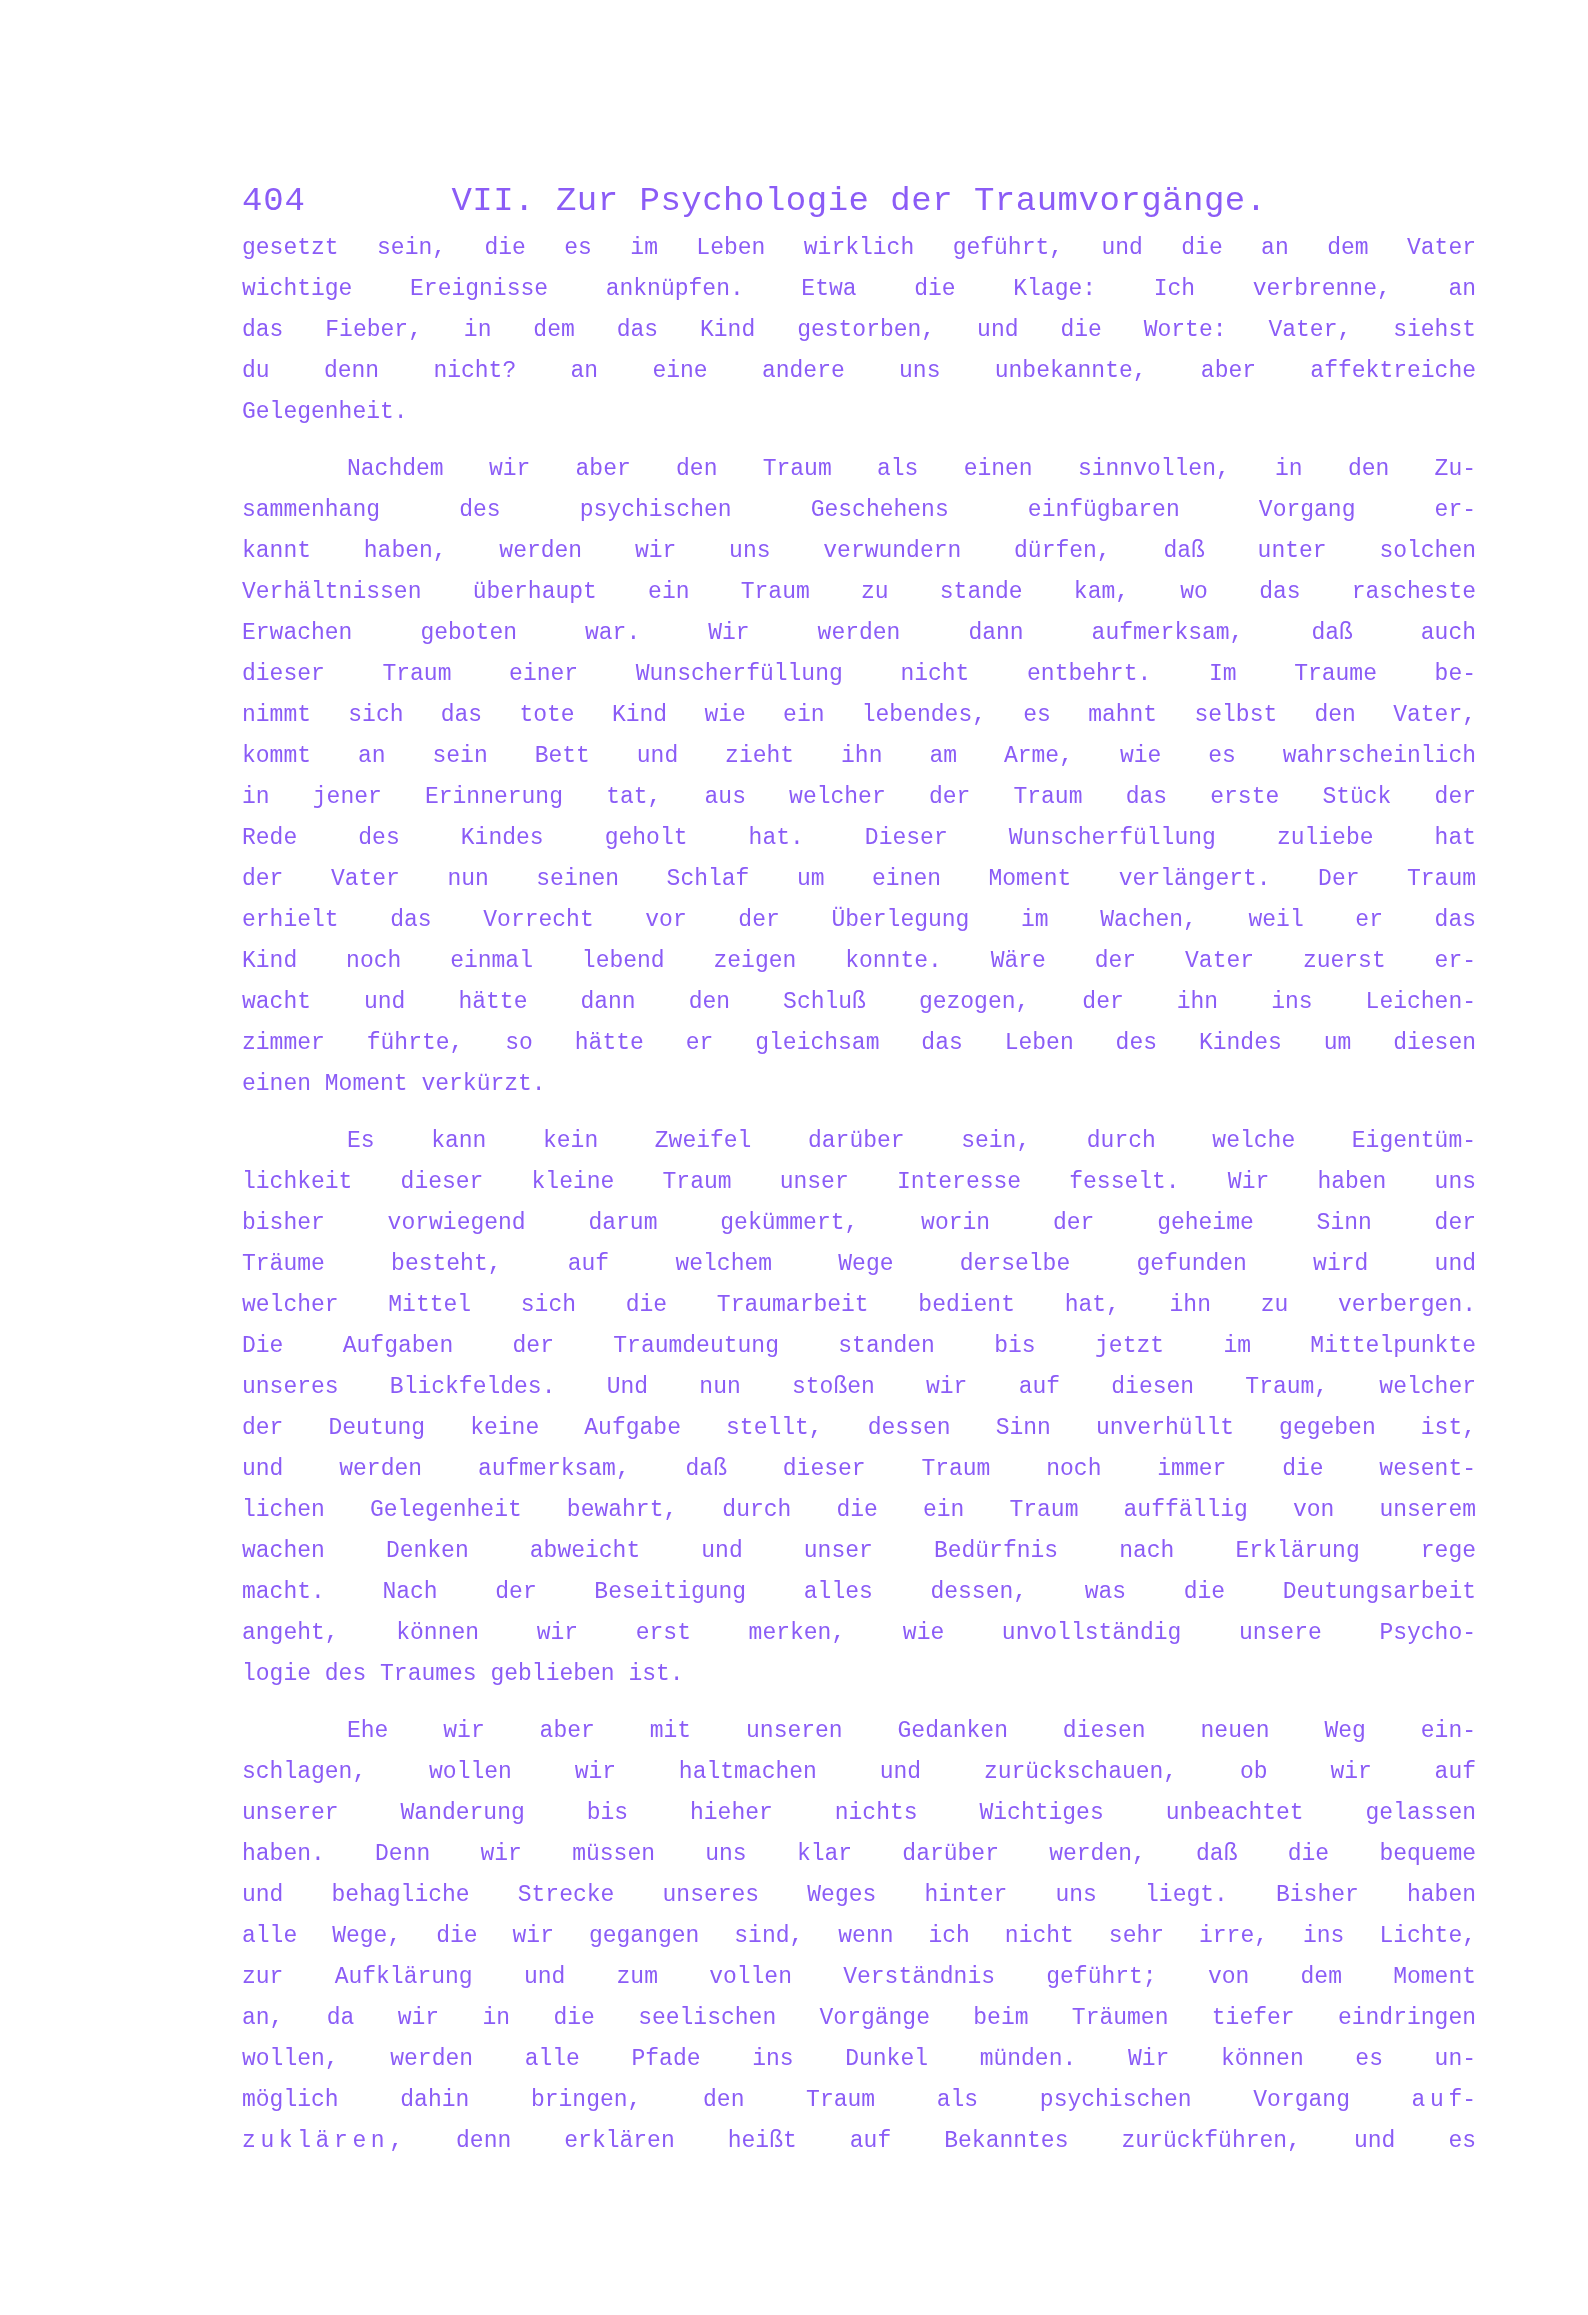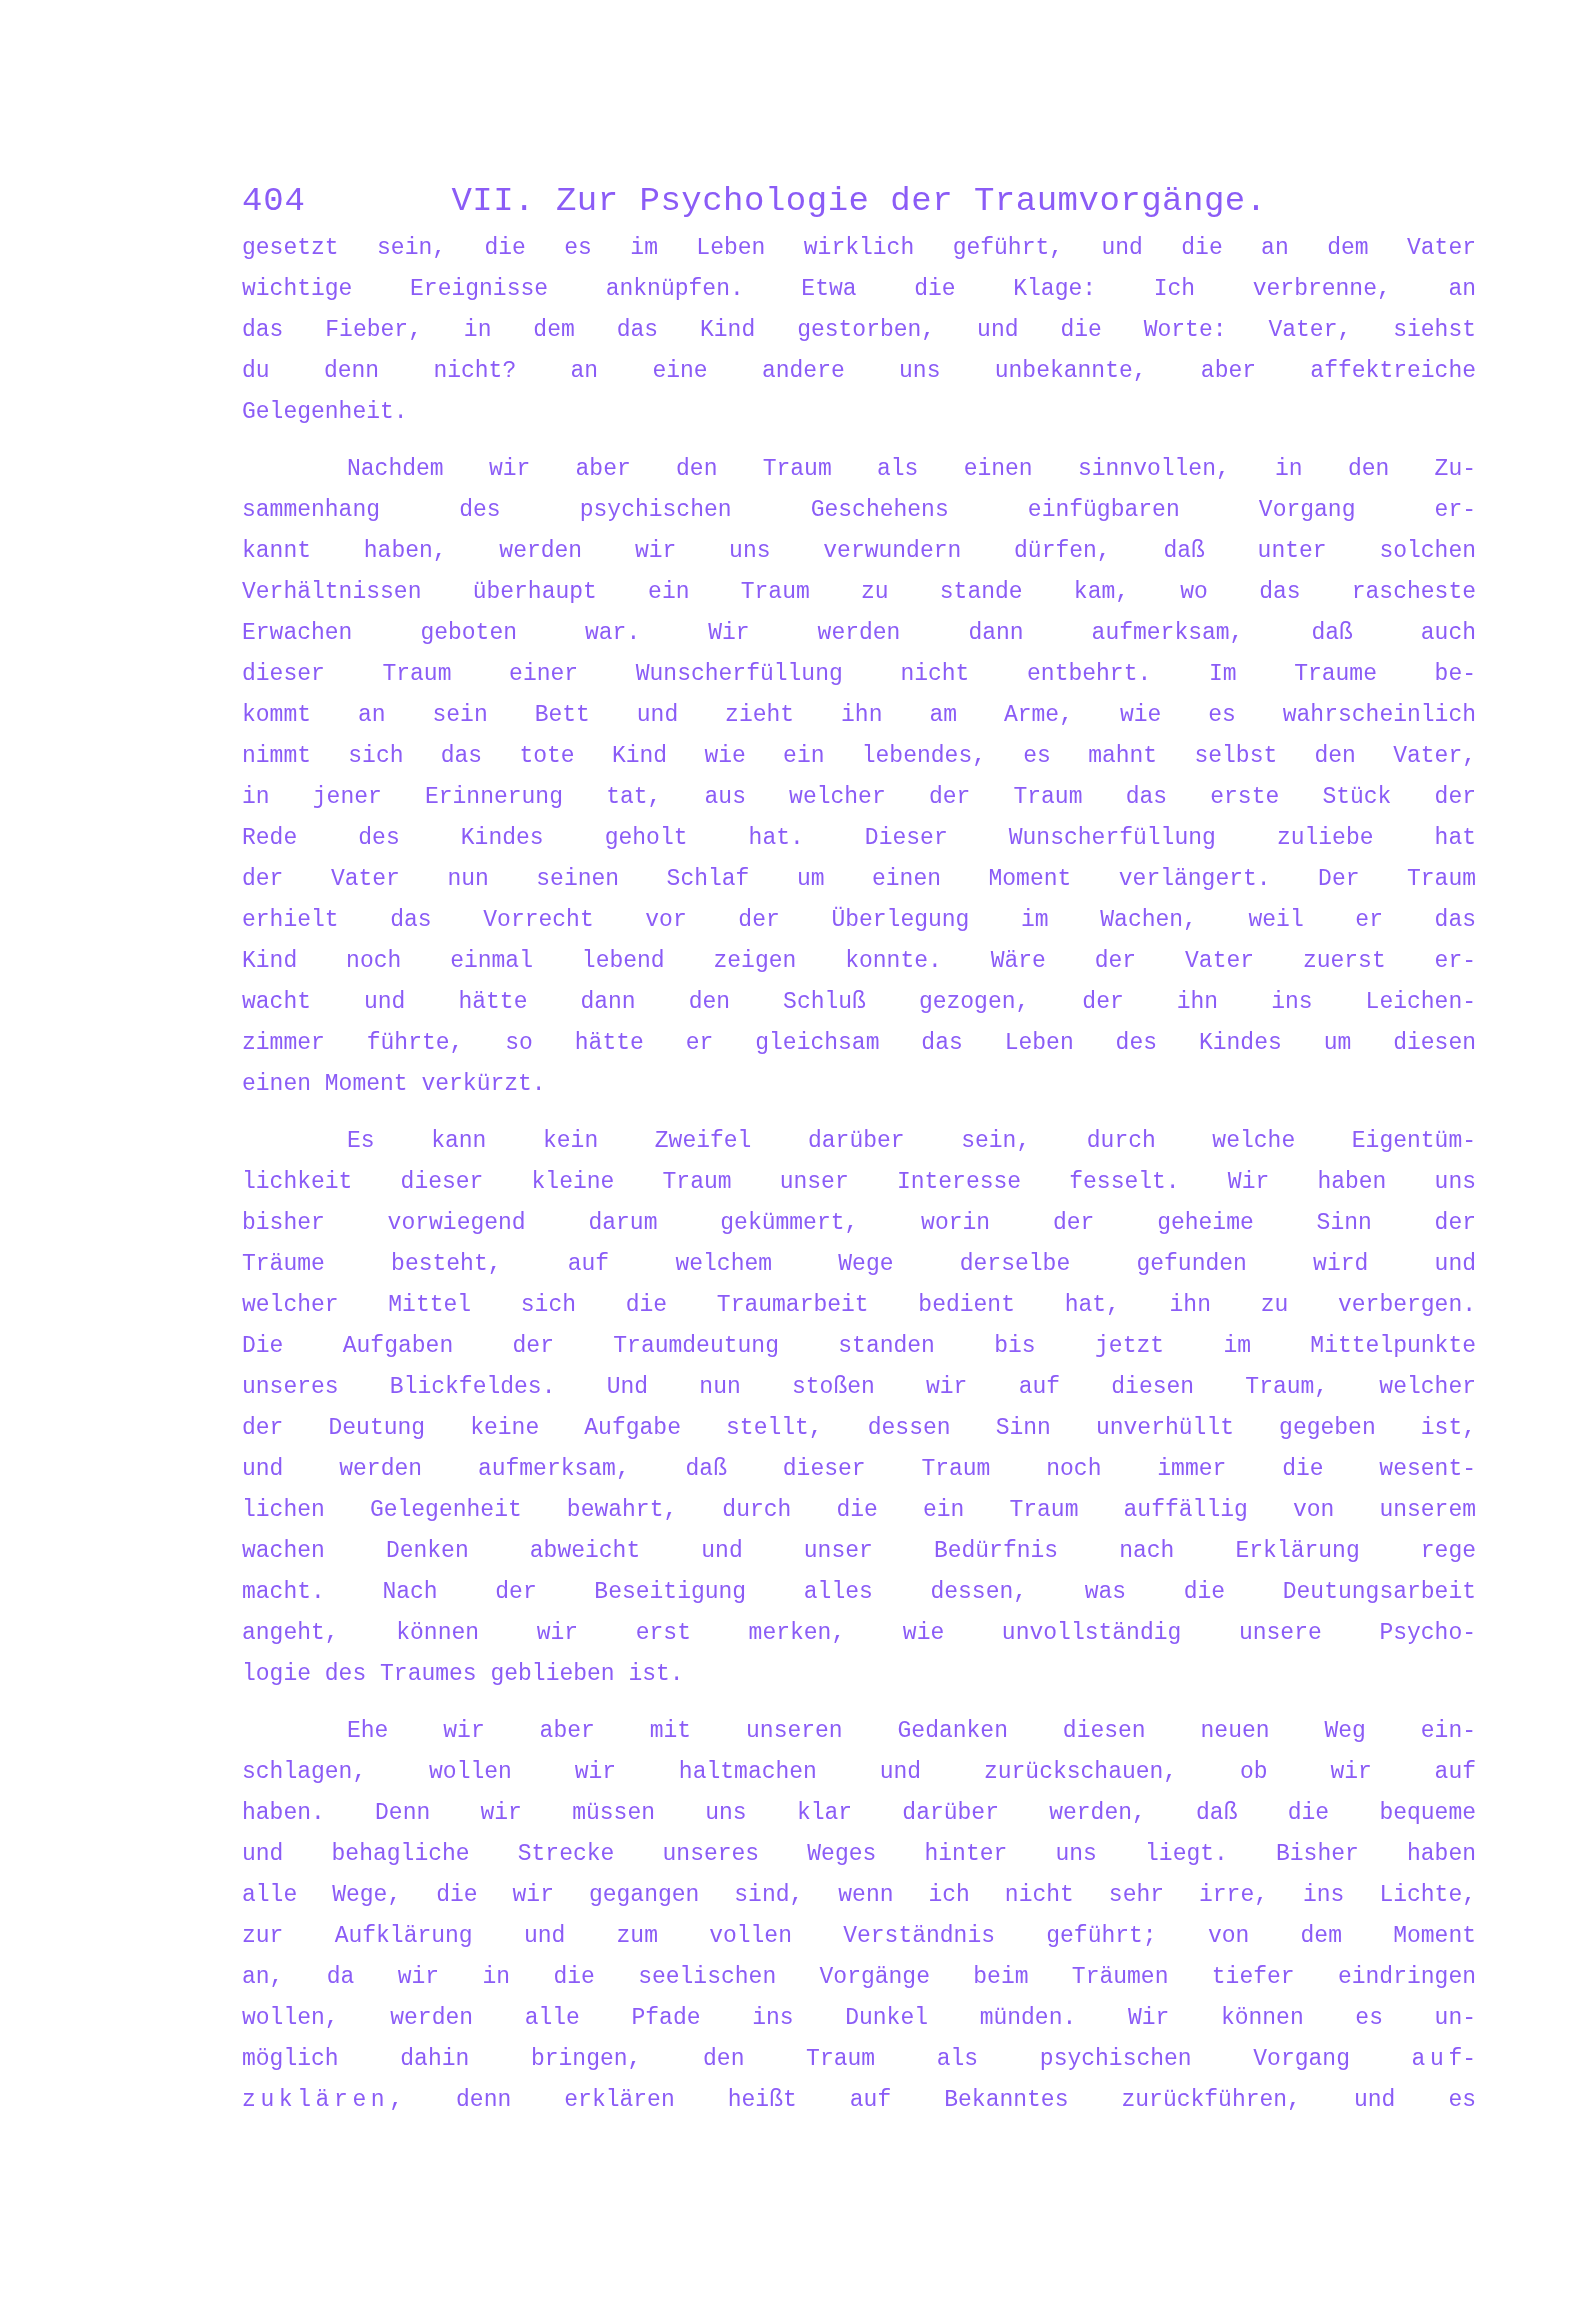--- a/index.html
+++ b/index.html
@@ -77,22 +77,22 @@
         <div class="line">du denn nicht? an eine andere uns unbekannte, aber affektreiche</div>
         <div class="line no-justify">Gelegenheit.</div>
       </div>
       <div>
         <div class="line indent">Nachdem wir aber den Traum als einen sinnvollen, in den Zu-</div>
         <div class="line">sammenhang des psychischen Geschehens einfügbaren Vorgang er-</div>
         <div class="line">kannt haben, werden wir uns verwundern dürfen, daß unter solchen</div>
         <div class="line">Verhältnissen überhaupt ein Traum zu stande kam, wo das rascheste</div>
         <div class="line">Erwachen geboten war. Wir werden dann aufmerksam, daß auch</div>
         <div class="line">dieser Traum einer Wunscherfüllung nicht entbehrt. Im Traume be-</div>
+        <div class="line">nimmt sich das tote Kind wie ein lebendes, es mahnt selbst den Vater,</div>
         <div class="line">kommt an sein Bett und zieht ihn am Arme, wie es wahrscheinlich</div>
-        <div class="line">nimmt sich das tote Kind wie ein lebendes, es mahnt selbst den Vater,</div>
         <div class="line">in jener Erinnerung tat, aus welcher der Traum das erste Stück der</div>
         <div class="line">Rede des Kindes geholt hat. Dieser Wunscherfüllung zuliebe hat</div>
         <div class="line">der Vater nun seinen Schlaf um einen Moment verlängert. Der Traum</div>
         <div class="line">erhielt das Vorrecht vor der Überlegung im Wachen, weil er das</div>
         <div class="line">Kind noch einmal lebend zeigen konnte. Wäre der Vater zuerst er-</div>
         <div class="line">wacht und hätte dann den Schluß gezogen, der ihn ins Leichen-</div>
         <div class="line">zimmer führte, so hätte er gleichsam das Leben des Kindes um diesen</div>
         <div class="line no-justify">einen Moment verkürzt.</div>
       </div>
       <div>
@@ -107,20 +107,21 @@
         <div class="line">und werden aufmerksam, daß dieser Traum noch immer die wesent-</div>
         <div class="line">lichen Gelegenheit bewahrt, durch die ein Traum auffällig von unserem</div>
         <div class="line">wachen Denken abweicht und unser Bedürfnis nach Erklärung rege</div>
         <div class="line">macht. Nach der Beseitigung alles dessen, was die Deutungsarbeit</div>
         <div class="line">angeht, können wir erst merken, wie unvollständig unsere Psycho-</div>
         <div class="line no-justify">logie des Traumes geblieben ist.</div>
       </div>
       <div>
         <div class="line indent">Ehe wir aber mit unseren Gedanken diesen neuen Weg ein-</div>
         <div class="line">schlagen, wollen wir haltmachen und zurückschauen, ob wir auf</div>
+        <div class="line">unserer Wanderung bis hieher nichts Wichtiges unbeachtet gelassen</div>
         <div class="line">haben. Denn wir müssen uns klar darüber werden, daß die bequeme</div>
         <div class="line">und behagliche Strecke unseres Weges hinter uns liegt. Bisher haben</div>
         <div class="line">alle Wege, die wir gegangen sind, wenn ich nicht sehr irre, ins Lichte,</div>
         <div class="line">zur Aufklärung und zum vollen Verständnis geführt; von dem Moment</div>
         <div class="line">an, da wir in die seelischen Vorgänge beim Träumen tiefer eindringen</div>
         <div class="line">wollen, werden alle Pfade ins Dunkel münden. Wir können es un-</div>
         <div class="line">möglich dahin bringen, den Traum als psychischen Vorgang a u f-</div>
         <div class="line">z u k l ä r e n , denn erklären heißt auf Bekanntes zurückführen, und es</div>
       </div>
     </div>

